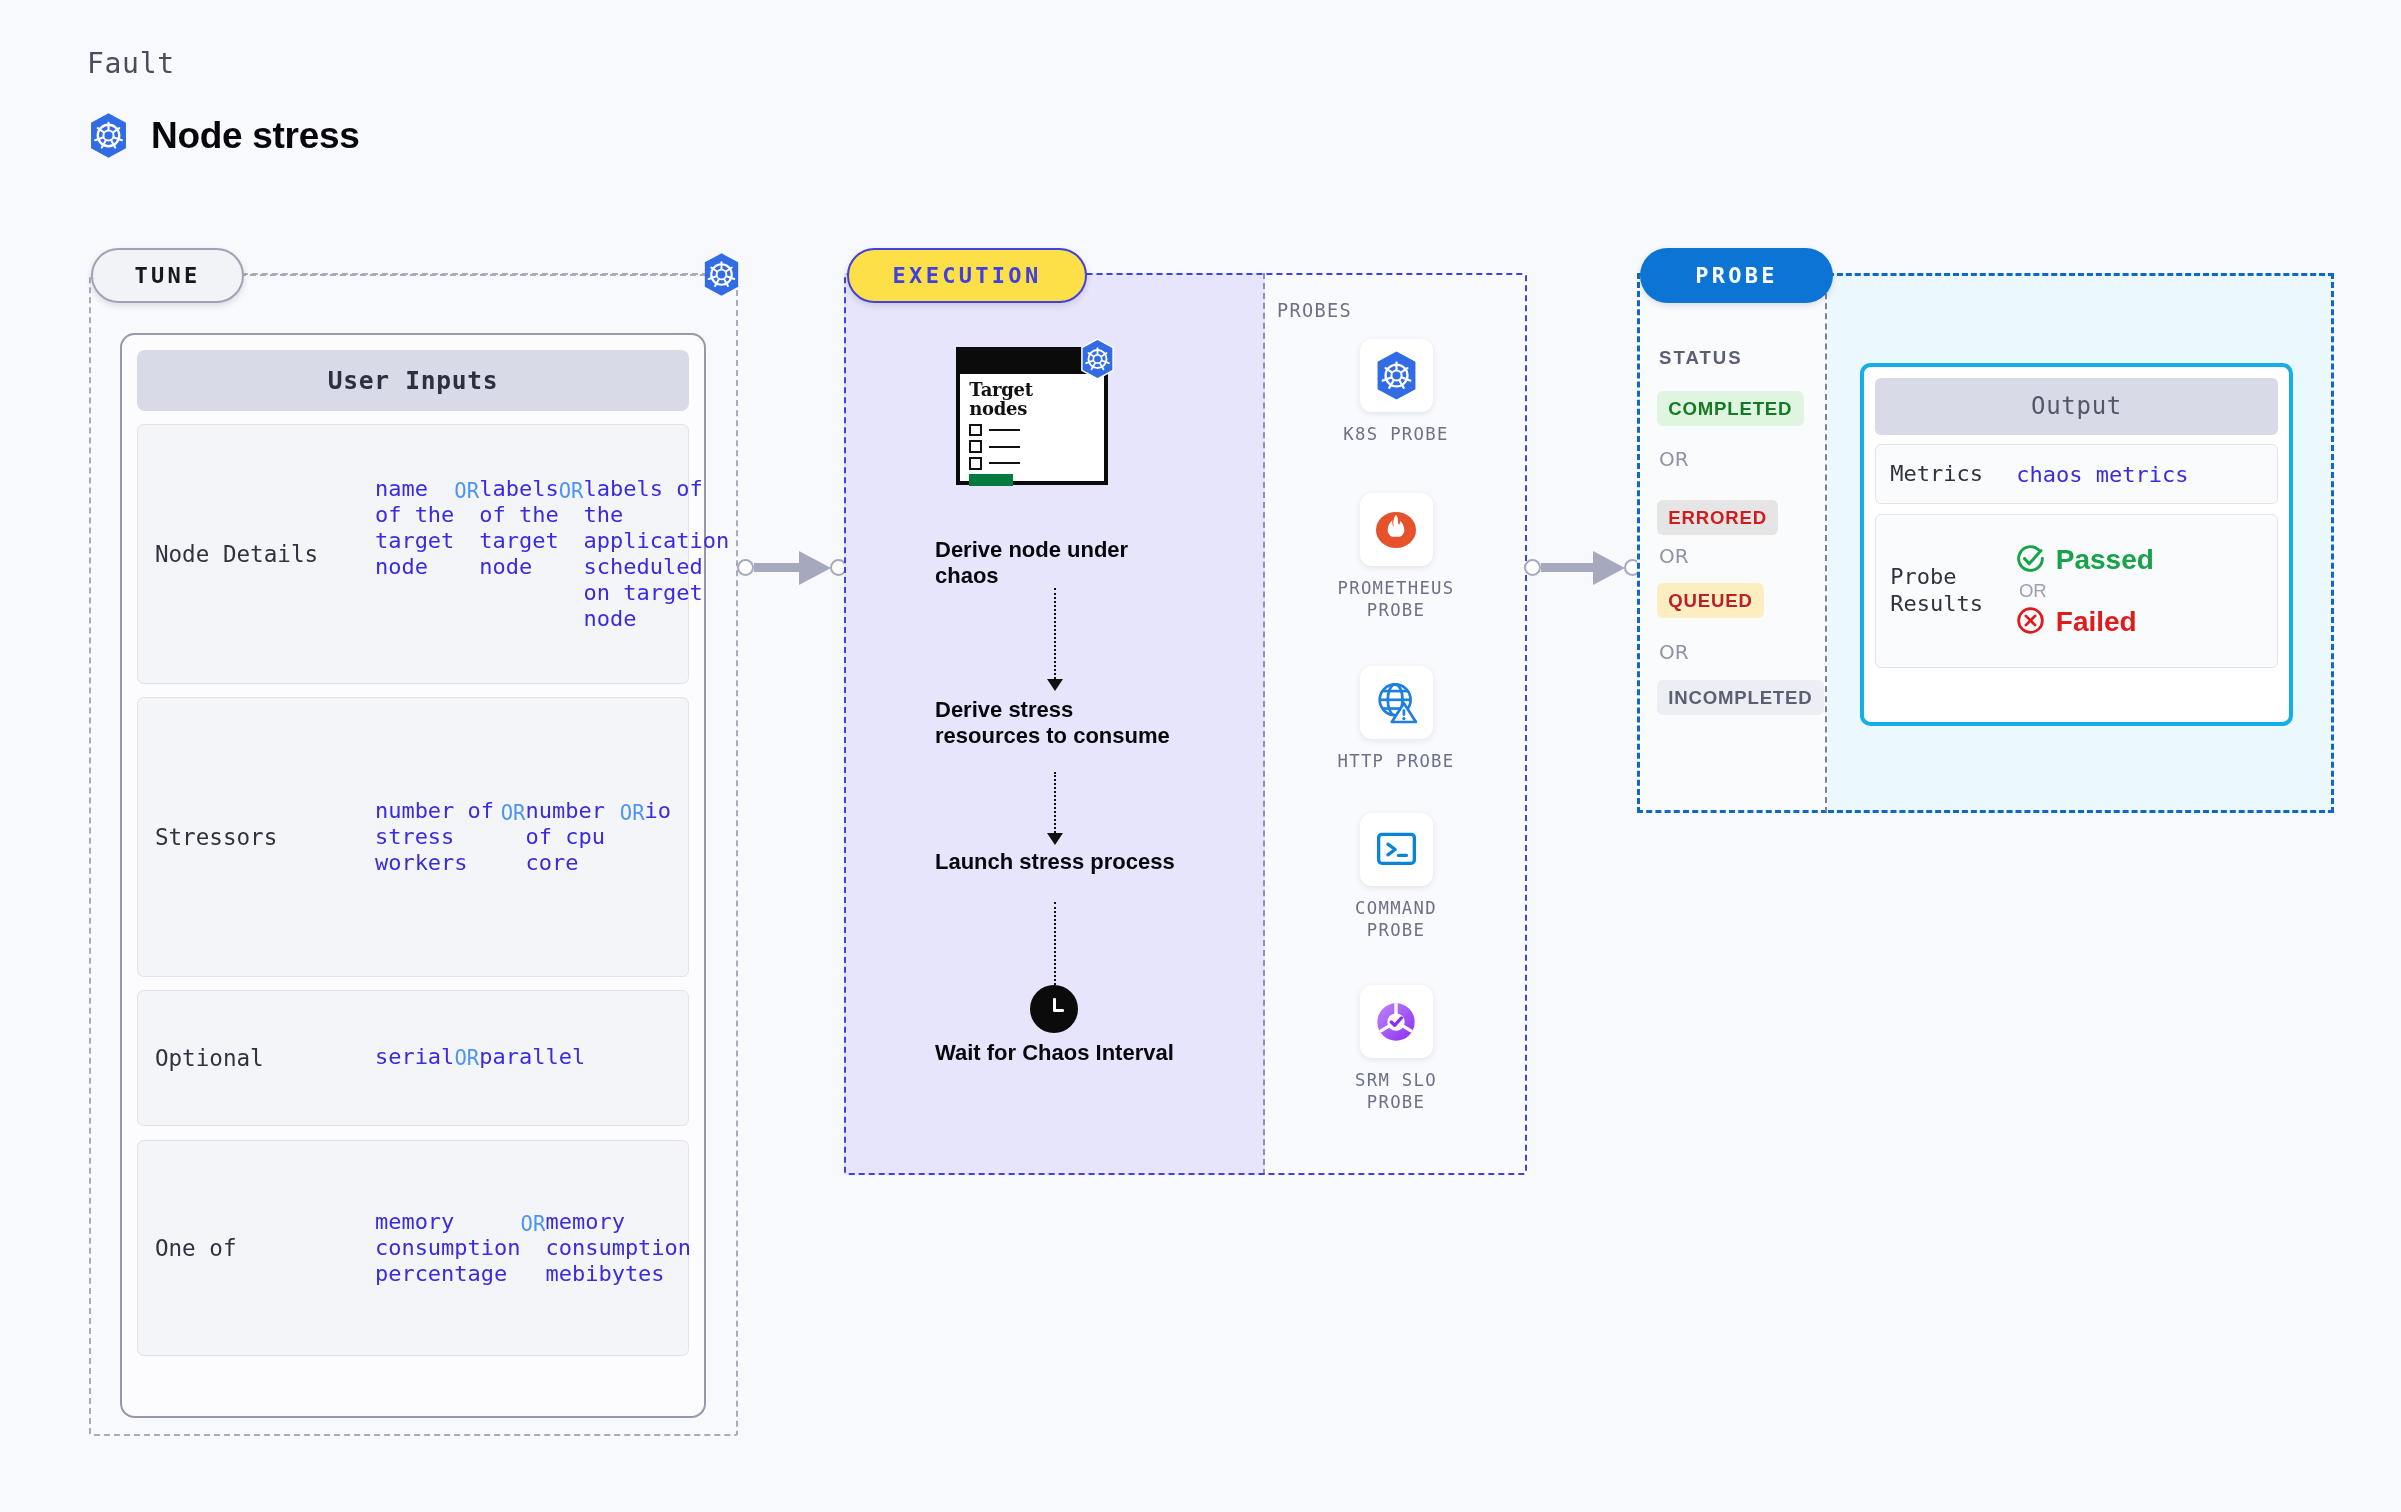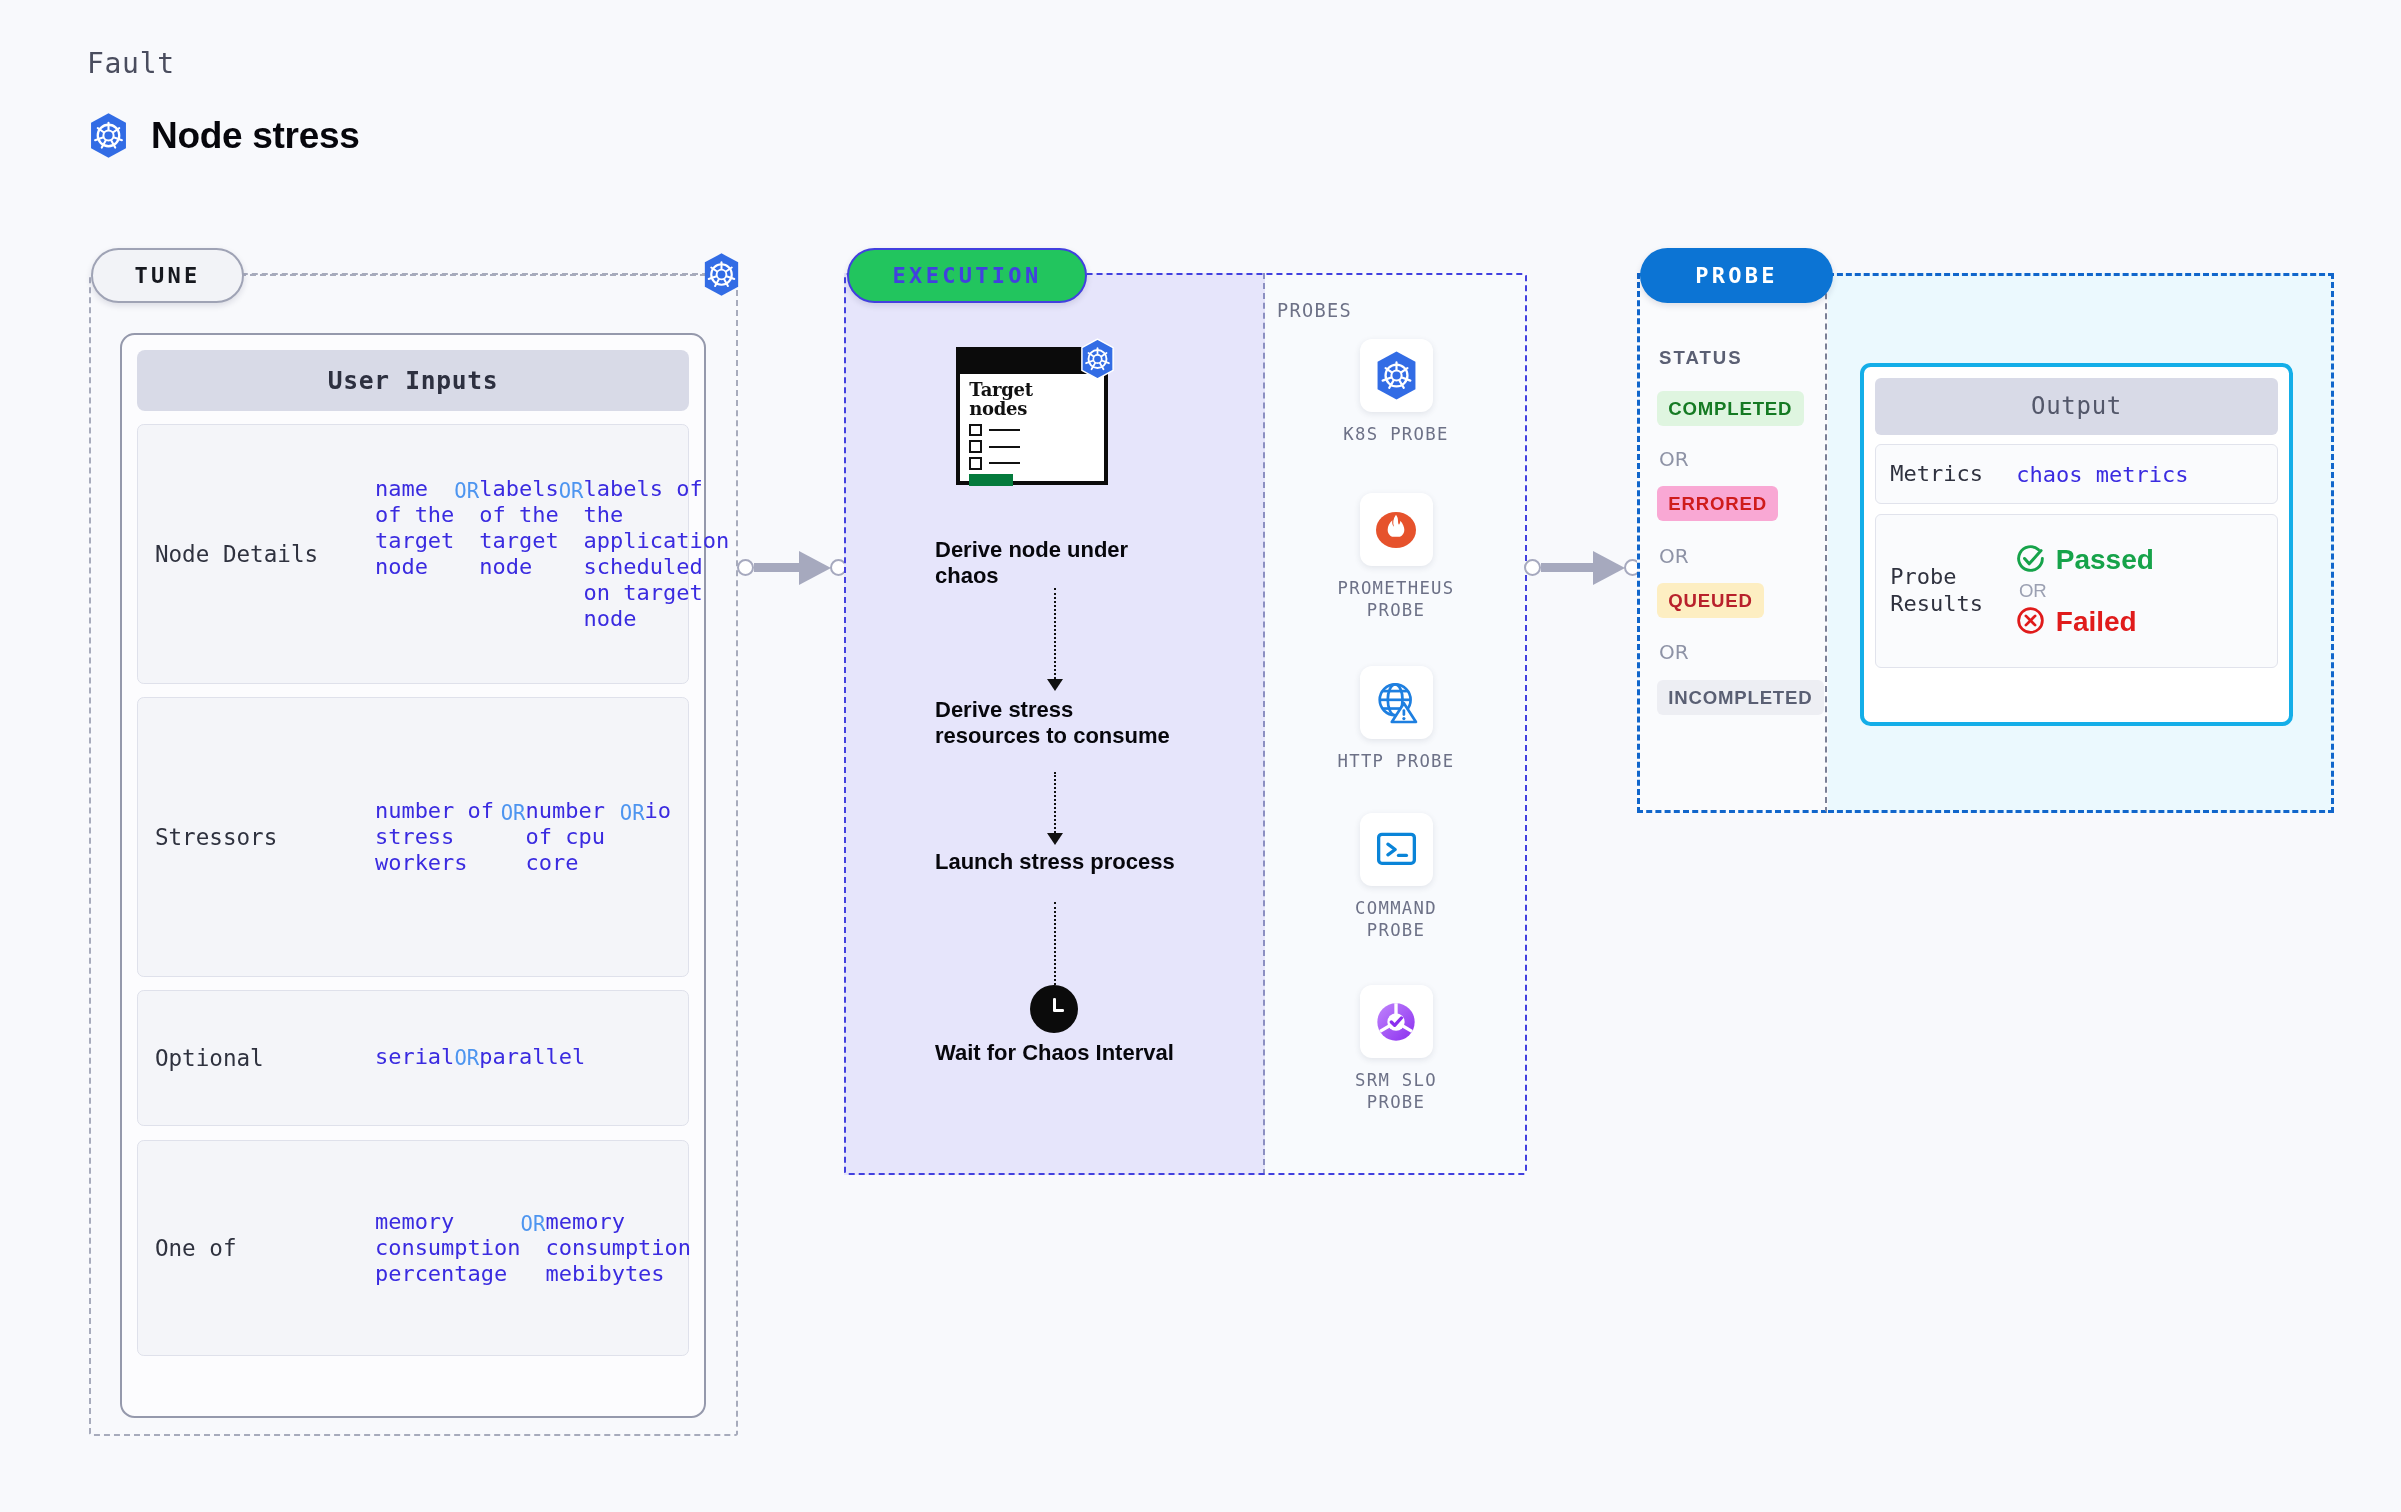--- a/index.html
+++ b/index.html
@@ -32,21 +32,21 @@
     font-family: "DejaVu Sans Mono", monospace;
     font-weight: 700; letter-spacing: 3.3px;
     box-shadow: 0 2.7px 6.7px rgba(20,20,60,.13);
   }
   .pill-tune {
     left: 91px; top: 248px; width: 153px; height: 55px;
     background: #F2F3F7; border: 2.3px solid #9FA3B5; color: #16181F; font-size: 22px;
   }
   .pill-exec {
     left: 847px; top: 248px; width: 240px; height: 55px;
-    background: #22c55e; border: 2.3px solid #4240DF; color: #4240DF; font-size: 22px;
+    background: #fde047; border: 2.3px solid #4240DF; color: #4240DF; font-size: 22px;
   }
   .pill-result {
     left: 1640px; top: 248px; width: 193px; height: 55px;
     background: #0C74D4; border: none; color: #FFFFFF; font-size: 22px;
   }
 
   
   .tune-box {
     position: absolute; left: 89px; top: 273px; width: 649px; height: 1163px;
     border: 2.7px dashed #A7ABBC; border-radius: 2.7px; background: transparent;
@@ -189,21 +189,21 @@
   .status-label {
     position: absolute; left: 1659px; top: 347px;
     font-size: 18.6px; font-weight: 700; color: #5A5F73; letter-spacing: 2px;
   }
   .badge {
     position: absolute; left: 1657px;
     border-radius: 6px; padding: 6.7px 11.3px;
     font-size: 18.6px; font-weight: 700; letter-spacing: 0.8px;
   }
   .b-completed   { top: 391px; background: #DFF5E0; color: #157A23; }
-  .b-errored     { top: 486px; background: #f9a8d4; color: #CF1C1C; }
+  .b-errored     { top: 500px; background: #e5e5e5; color: #CF1C1C; }
   .b-queued      { top: 583px; background: #FDEEC2; color: #B8202B; }
   .b-incompleted { top: 680px; background: #EDEEF3; color: #5A5F73; }
   .or-sm {
     position: absolute; left: 1659px; font-size: 20px; color: #8E93A6;
     font-family: "DejaVu Sans", sans-serif;
   }
   .or1 { top: 447px; } .or2 { top: 544px; } .or3 { top: 640px; }
 
   .output-card {
     position: absolute; left: 1860px; top: 363px; width: 433px; height: 363px;

